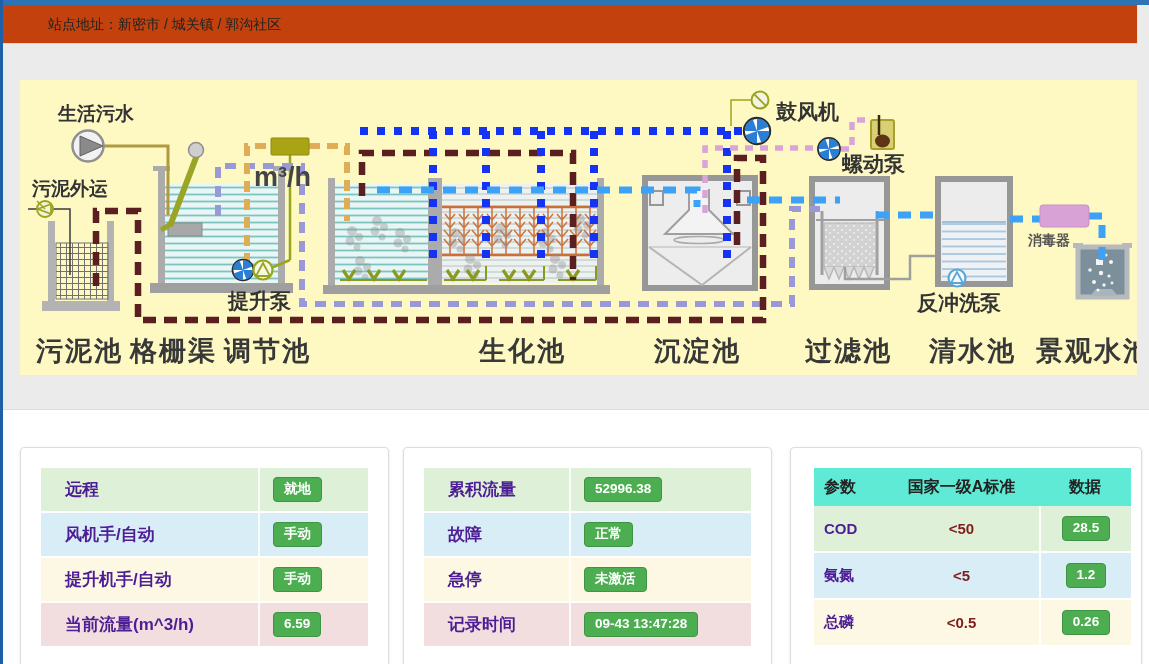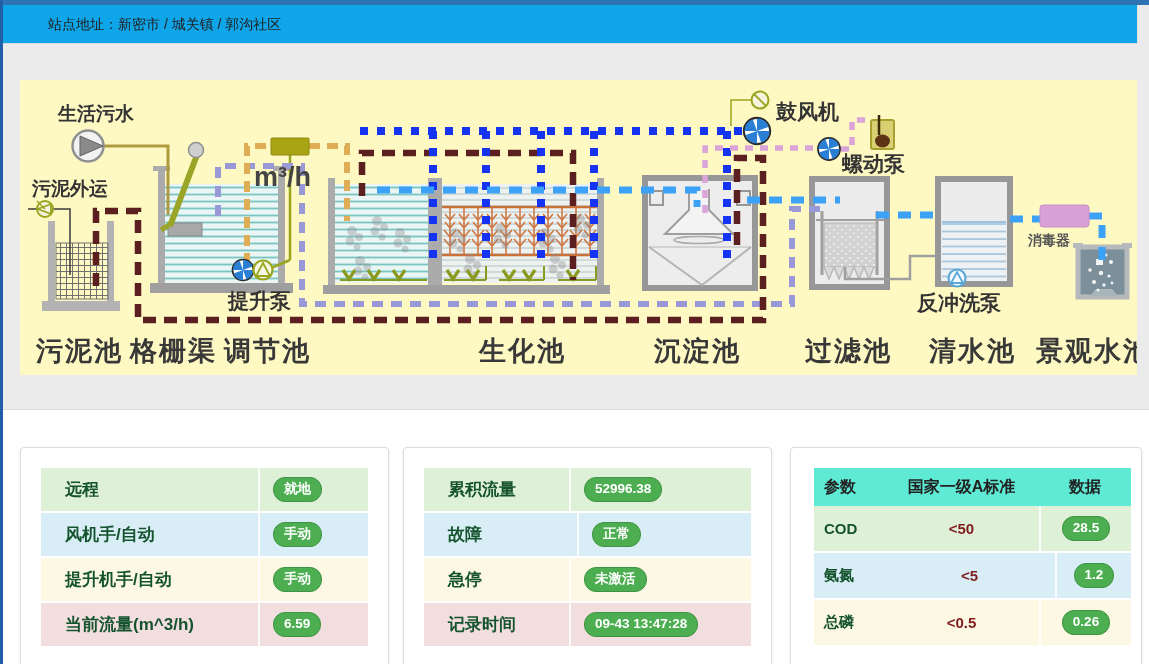--- a/index.html
+++ b/index.html
@@ -1,49 +1,49 @@
 <!DOCTYPE html>
 <html><head>
 <meta charset="utf-8">
 <style>
   html,body{margin:0;padding:0;}
   .stage{position:relative;width:1149px;height:664px;overflow:hidden;background:#fff;
          font-family:"Liberation Sans","DejaVu Sans",sans-serif;color:#333;}
   .left-stripe{position:absolute;left:0;top:0;width:3px;height:664px;background:#1e5fa8;}
   .top-stripe{position:absolute;left:0;top:0;width:1149px;height:5px;background:#2e74b5;}
   .page-bg{position:absolute;left:3px;top:5px;width:1146px;height:404px;background:#ebebeb;border-bottom:1px solid #dcdcdc;}
-  .header-bar{position:absolute;left:3px;top:5px;width:1134px;height:38px;background:#0ea5e9;
+  .header-bar{position:absolute;left:3px;top:5px;width:1134px;height:38px;background:#c2410c;
               border-bottom:1px solid #d8d8d8;border-right:1px solid #e2e2e2;}
   .header-bar .site{padding-left:45px;line-height:38px;font-size:14px;color:#222;}
   .diagram{position:absolute;left:20px;top:80px;width:1117px;height:295px;background:#fef9c3;}
   .diagram svg{display:block;}
 
   .panel{position:absolute;top:447px;height:226px;background:#fff;border:1px solid #ddd;
          border-radius:4px;box-shadow:0 1px 3px rgba(0,0,0,.10);}
   .p1{left:20px;width:367px;}
   .p2{left:403px;width:367px;}
   .p3{left:790px;width:350px;}
   .tbl{position:absolute;left:20px;right:20px;top:20px;}
   .p3 .tbl{left:23px;right:10px;}
   .row{display:grid;align-items:center;height:43px;border-bottom:2px solid #fff;}
   .p1 .row{grid-template-columns:1fr 110px;}
   .p2 .row{grid-template-columns:145px 1fr;}
   .p3 .row{grid-template-columns:70px 155px 1fr;height:45px;}
   .p3 .hrow{display:grid;grid-template-columns:70px 155px 1fr;height:38px;align-items:center;background:#5eead4;}
-  .row.green{background:#dff0d8;} .row.blue{background:#d9edf7;gap:8px;}
+  .row.green{background:#dff0d8;} .row.blue{background:#d9edf7;}
   .row.yellow{background:#fcf8e3;} .row.pink{background:#f2dede;}
-  .lbl{padding-left:24px;font-size:17px;font-weight:bold;color:#14532d;white-space:nowrap;}
+  .lbl{padding-left:24px;font-size:17px;font-weight:bold;color:#4c1d95;white-space:nowrap;}
   .p3 .lbl{padding-left:10px;font-size:15px;}
   .val{display:flex;align-items:center;padding-left:13px;border-left:2px solid rgba(255,255,255,.85);height:100%;}
   .std{justify-self:center;font-size:15px;font-weight:bold;color:#7f1d1d;}
   .cell-data{display:flex;justify-content:center;align-items:center;border-left:2px solid rgba(255,255,255,.85);height:100%;}
   .hrow .h{font-size:16px;font-weight:bold;color:#222;}
   .hrow .h1{padding-left:10px;} .hrow .h2{justify-self:center;} .hrow .h3{justify-self:center;}
   .badge{display:inline-block;background:#4cae50;border:1px solid #3f9443;color:#fff;
-         font-weight:bold;font-size:13.5px;line-height:1.25;padding:3px 10px;border-radius:12px;white-space:nowrap;}
+         font-weight:bold;font-size:13.5px;line-height:1.25;padding:3px 10px;border-radius:4px;white-space:nowrap;}
 
   
   text{font-family:"Liberation Sans","DejaVu Sans",sans-serif;font-weight:bold;fill:#333;}
   .t-small{font-size:19px;}
   .t-mid{font-size:21px;}
   .t-tiny{font-size:14px;fill:#555;}
   .t-tank{font-size:27px;letter-spacing:2px;fill:#383838;}
   .t-unit{font-size:27px;fill:#444;}
 </style>
 </head>

